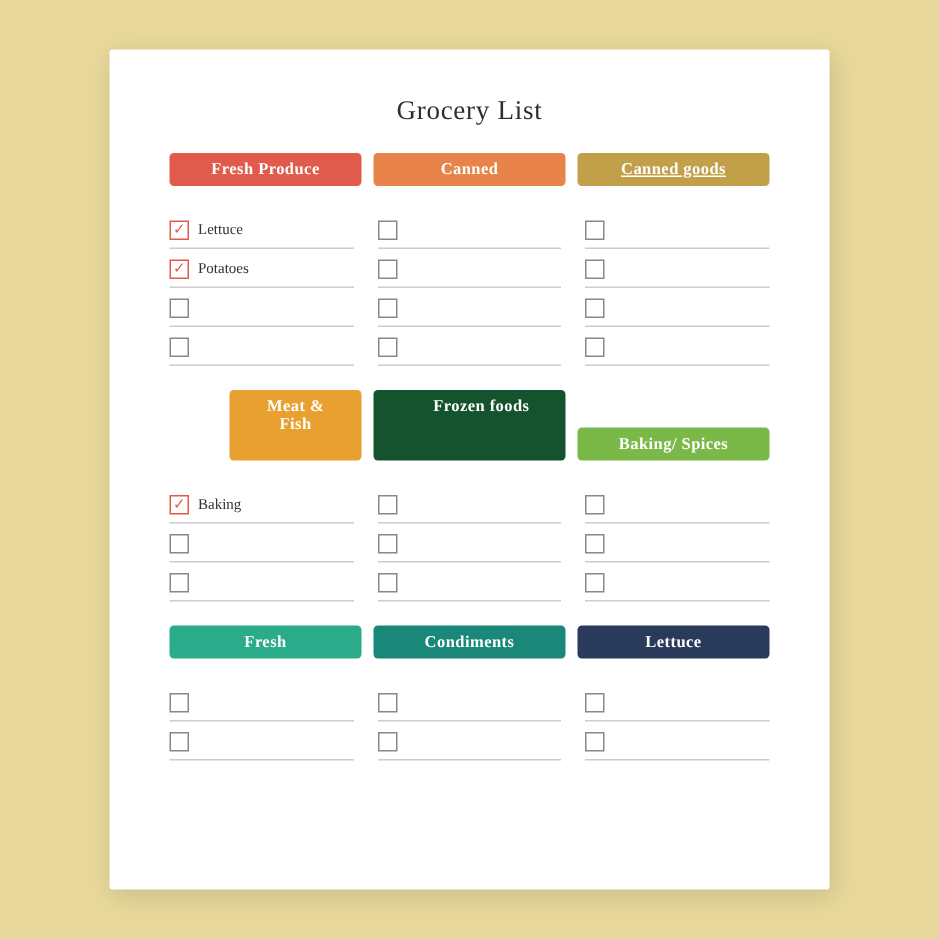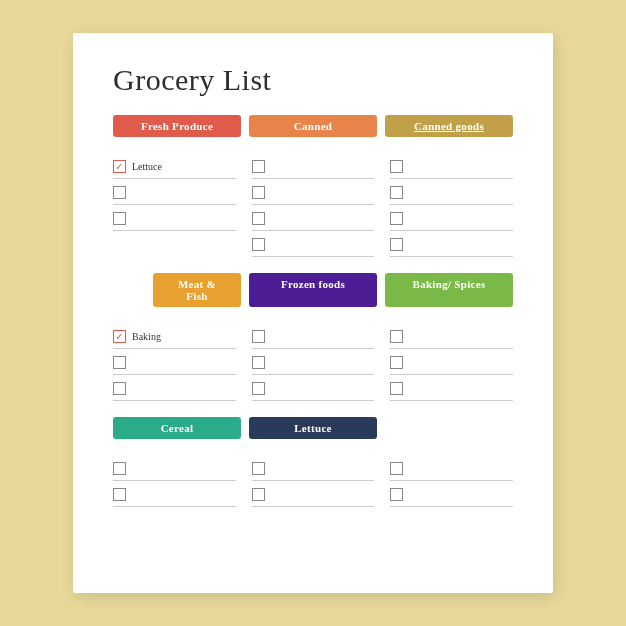--- a/index.html
+++ b/index.html
@@ -17,22 +17,22 @@
     .paper {
       background: #ffffff;
       width: 480px;
       min-height: 560px;
       padding: 30px 40px 30px 40px;
       box-shadow: 2px 4px 16px rgba(0,0,0,0.13);
       border-radius: 2px;
     }
 
     .page-title {
-      text-align: left;
-      font-size: 30px;
+      text-align: center;
+      font-size: 18px;
       font-weight: 400;
       color: #2d2d2d;
       margin-bottom: 18px;
       letter-spacing: 0.5px;
     }
 
     .section {
       margin-bottom: 8px;
     }
 
@@ -105,22 +105,22 @@
 
     .spacer {
       height: 8px;
     }
 
     
     .fresh-produce { background-color: #e05b4b; }
     .dairy { background-color: #e8844a; }
     .canned-goods { background-color: #c2a04a; text-decoration: underline; }
     .meat-fish { background-color: #e8a030; margin-left: 40px; }
-    .frozen-foods { background-color: #4c1d95; }
-    .baking-spices { background-color: #7ab848; }
+    .frozen-foods { background-color: #14532d; text-align: right; }
+    .baking-spices { background-color: #7ab848; margin-top: 25px; }
     .cereal { background-color: #2aab8a; }
     .condiments { background-color: #1a8878; }
     .others { background-color: #2a3a5a; }
   </style>
 </head>
 <body>
 
 <div class="paper">
   <h1 class="page-title">Grocery List</h1>
 
@@ -129,20 +129,24 @@
         <div class="category-row">
           <div class="category-badge fresh-produce">Fresh Produce</div>
           <div class="category-badge dairy">Canned</div>
           <div class="category-badge canned-goods">Canned goods</div>
         </div>
         <div class="items-row">
           <div class="item-col">
             <div class="item-entry">
               <div class="checkbox checked"></div>
               <span class="item-label">Lettuce</span>
+            </div>
+            <div class="item-entry">
+              <div class="checkbox checked"></div>
+              <span class="item-label">Potatoes</span>
             </div>
             <div class="item-entry">
               <div class="checkbox"></div>
             </div>
             <div class="item-entry">
               <div class="checkbox"></div>
             </div>
           </div>
           <div class="item-col">
             <div class="item-entry">
@@ -214,21 +218,22 @@
             </div>
             <div class="item-entry">
               <div class="checkbox"></div>
             </div>
           </div>
         </div>
         <div class="spacer"></div>
       </div>
       <div class="section">
         <div class="category-row">
-          <div class="category-badge cereal">Cereal</div>
+          <div class="category-badge cereal">Fresh</div>
+          <div class="category-badge condiments">Condiments</div>
           <div class="category-badge others">Lettuce</div>
         </div>
         <div class="items-row">
           <div class="item-col">
             <div class="item-entry">
               <div class="checkbox"></div>
             </div>
             <div class="item-entry">
               <div class="checkbox"></div>
             </div>

